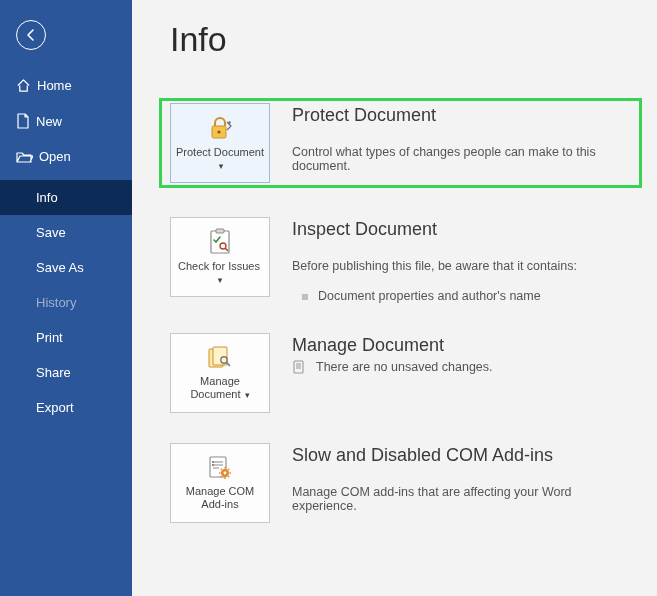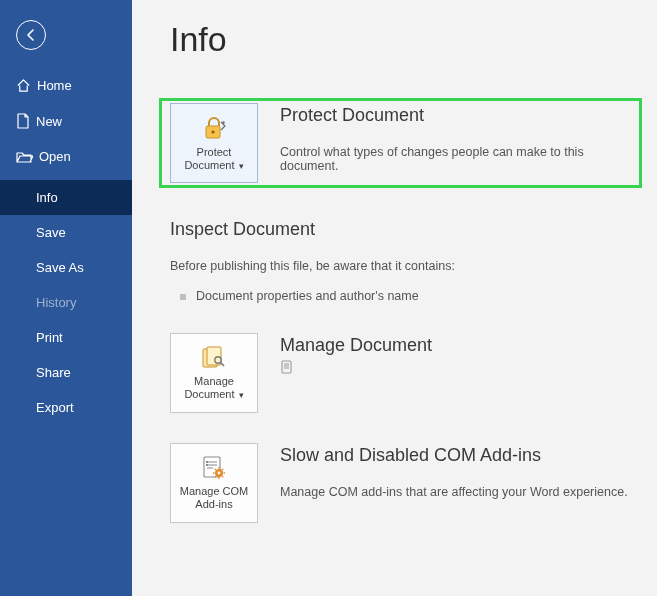--- a/index.html
+++ b/index.html
@@ -10,21 +10,21 @@
   .nav-item { display: flex; align-items: center; padding: 10px 16px; cursor: pointer; font-size: 13px; gap: 6px; }
   .nav-item.top { font-size: 13px; }
   .sub-list { margin-top: 6px; }
   .sub-item { padding: 10px 16px 10px 36px; cursor: pointer; font-size: 13px; }
   .sub-item.active { background: #0d2b57; }
   .sub-item.disabled { color: #9fb0cf; cursor: default; }
   .main { flex: 1; background: #f3f3f3; padding: 20px 26px 20px 38px; overflow: auto; }
   .page-title { font-size: 34px; font-weight: 300; color: #2a2a2a; margin-bottom: 40px; }
   .section { display: flex; gap: 22px; margin-bottom: 30px; align-items: flex-start; }
   .section.highlighted { outline: 3px solid #39d353; outline-offset: -2px; padding: 4px 0 4px 0; margin-left: -10px; padding-left: 10px; margin-right: -10px; padding-right: 10px; }
-  .tile { width: 88px; height: 80px; border: 1px solid #c8c8c8; background: #fdfdfd; display: flex; flex-direction: column; align-items: center; justify-content: center; gap: 4px; cursor: pointer; font-size: 11px; color: #444; text-align: center; padding: 4px; }
+  .tile { width: 100px; height: 80px; border: 1px solid #c8c8c8; background: #fdfdfd; display: flex; flex-direction: column; align-items: center; justify-content: center; gap: 4px; cursor: pointer; font-size: 11px; color: #444; text-align: center; padding: 4px; }
   .tile.sel { background: #eef4fb; border-color: #a5b9d4; }
   .tile .tlabel { line-height: 1.15; }
   .sec-body { flex: 1; }
   .sec-title { font-size: 18px; font-weight: 400; color: #3a3a3a; margin-bottom: 4px; margin-top: 2px; }
   .sec-desc { font-size: 12.5px; color: #555; margin-top: 19px; }
   .bullet-list { margin-top: 6px; }
   .bullet-row { display: flex; align-items: flex-start; gap: 10px; font-size: 12.5px; color: #555; margin-top: 16px; }
   .bullet-sq { width: 6px; height: 6px; background: #bfbfbf; margin-top: 5px; margin-left: 10px; }
   .inline-row { display: flex; align-items: center; gap: 10px; font-size: 12.5px; color: #555; }
   .inline-ico { width: 14px; height: 14px; }
@@ -87,20 +87,30 @@
         </svg>
         <div class="tlabel"><span>Protect Document</span><span class="caret"> ▾</span></div>
       </div>
       <div class="sec-body">
         <div class="sec-title">Protect Document</div>
         <div class="sec-desc">Control what types of changes people can make to this document.</div>
       </div>
     </div>
 
     <div class="section">
+      <div class="tile">
+        <svg width="26" height="28" viewBox="0 0 26 28">
+          <rect x="4" y="3" width="18" height="22" rx="1" fill="#fff" stroke="#8a8a8a" stroke-width="1.2"></rect>
+          <rect x="9" y="1" width="8" height="4" rx="1" fill="#d9d9d9" stroke="#8a8a8a" stroke-width="1"></rect>
+          <path d="M7 12 l2 2 l4 -5" stroke="#3a8e3a" stroke-width="1.6" fill="none" stroke-linecap="round"></path>
+          <circle cx="16" cy="18" r="3" fill="none" stroke="#b04a2e" stroke-width="1.4"></circle>
+          <path d="M18.2 20.2 L21 23" stroke="#b04a2e" stroke-width="1.6"></path>
+        </svg>
+        <div class="tlabel"><span>Check for Issues</span><span class="caret"> ▾</span></div>
+      </div>
       <div class="sec-body">
         <div class="sec-title">Inspect Document</div>
         <div class="sec-desc">Before publishing this file, be aware that it contains:</div>
         <div class="bullet-list">
           <div class="bullet-row">
             <div class="bullet-sq"></div>
             <span>Document properties and author's name</span>
           </div>
         </div>
       </div>
@@ -116,20 +126,21 @@
         </svg>
         <div class="tlabel"><span>Manage Document</span><span class="caret"> ▾</span></div>
       </div>
       <div class="sec-body">
         <div class="sec-title">Manage Document</div>
         <div class="inline-row">
           <svg class="inline-ico" width="14" height="14" viewBox="0 0 14 14">
               <rect x="2" y="1" width="9" height="12" rx="1" fill="none" stroke="#9a9a9a" stroke-width="1.1"></rect>
               <path d="M4 4 H9 M4 6 H9 M4 8 H9" stroke="#9a9a9a" stroke-width="1"></path>
             </svg>
+          <span>There are no unsaved changes.</span>
         </div>
       </div>
     </div>
 
     <div class="section">
       <div class="tile">
         <svg width="26" height="26" viewBox="0 0 26 26">
           <rect x="3" y="2" width="16" height="20" rx="1" fill="#fff" stroke="#8a8a8a" stroke-width="1.1"></rect>
           <path d="M6 7 H16 M6 10 H16 M6 13 H12" stroke="#8a8a8a" stroke-width="1.1"></path>
           <rect x="5" y="6" width="2" height="2" fill="#8a8a8a"></rect>

